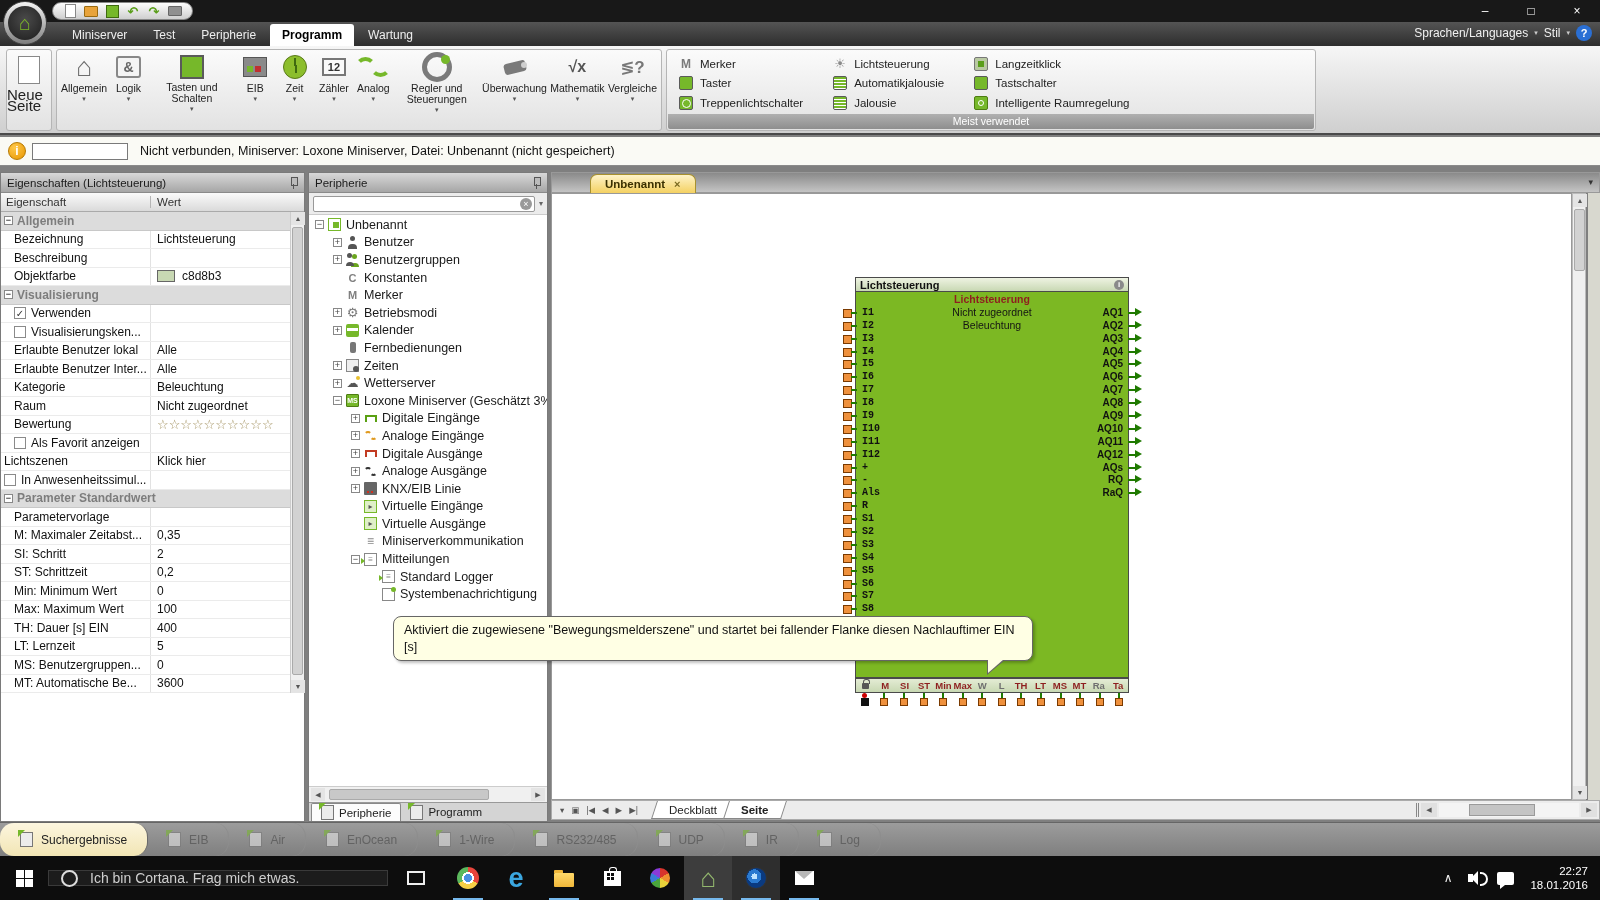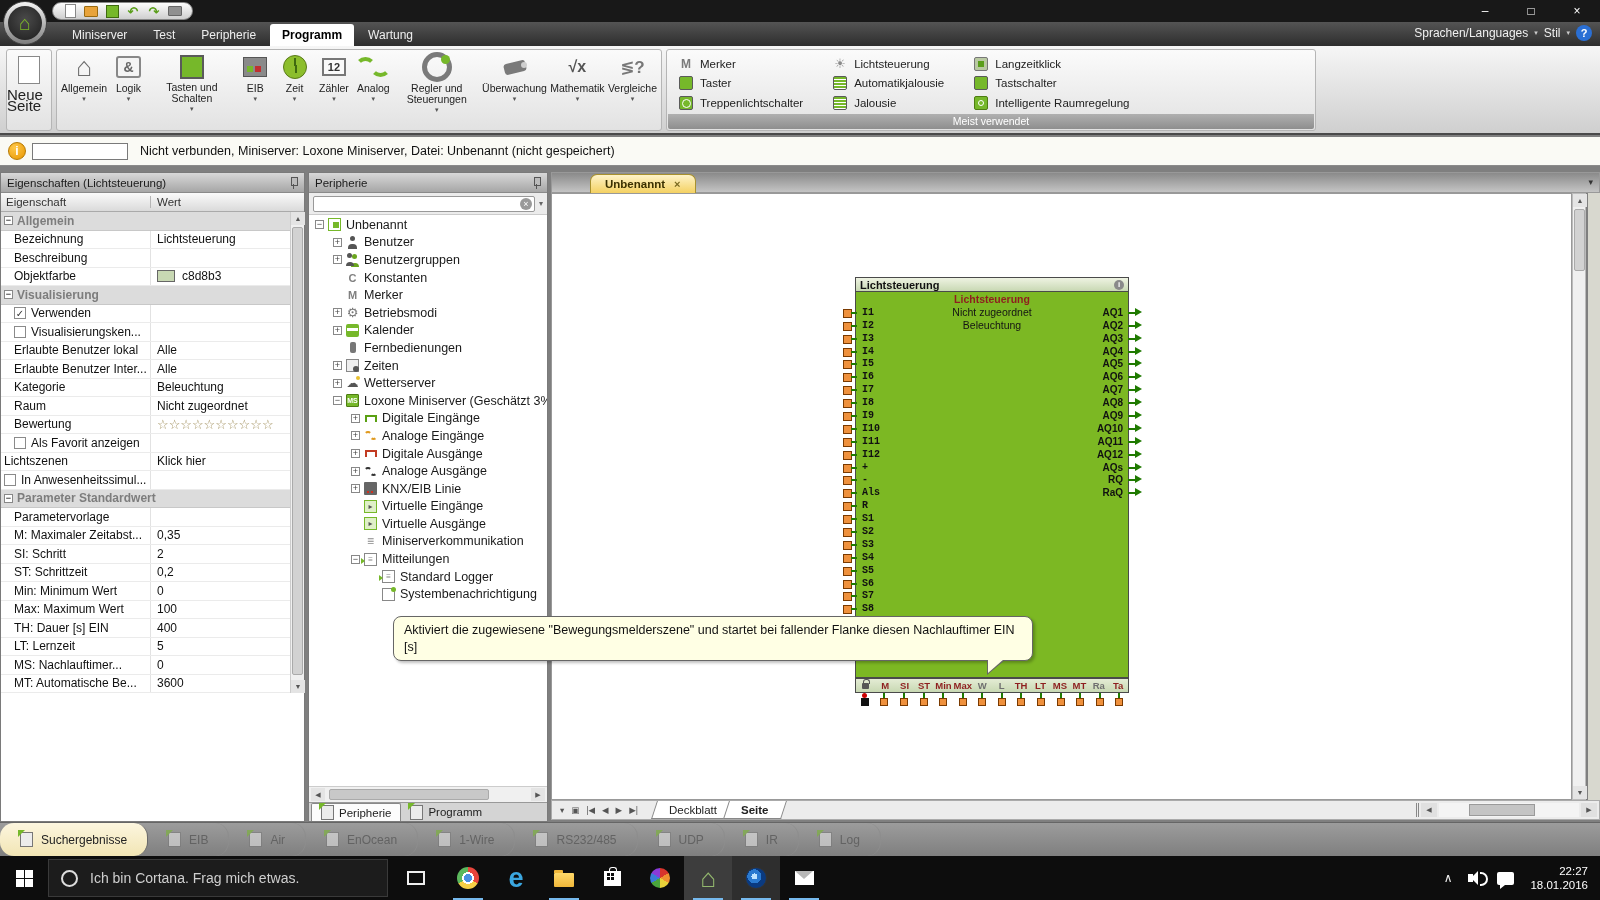--- a/index.html
+++ b/index.html
@@ -229,21 +229,21 @@
   #dock { position:absolute; left:0; top:822px; width:1600px; height:34px; background:linear-gradient(#9c9c9c,#7f7f7f); border-top:1px solid #666; display:flex; z-index:15; }
   .dtab { display:flex; align-items:center; gap:8px; padding:0 20px; font-size:12px; color:#636363; border-right:1px solid #8d8d8d;border-radius:14px; }
   .dtab.active { background:linear-gradient(#fcf6df,#f2e5b4); color:#222; border-right:1px solid #6a6a6a; }
   .dtab.dis .dicon { opacity:.55; }
 
   
   #taskbar { position:absolute; left:0; top:856px; width:1600px; height:44px; background:#0d0d0d; display:flex; align-items:center; z-index:50; }
   .tstart { width:48px; height:44px; display:flex; align-items:center; justify-content:center; }
   .winlogo { display:grid; grid-template-columns:8px 8px; grid-template-rows:8px 8px; gap:1px; }
   .winlogo span { background:#fff; }
-  .tsearch { width:340px; height:38px; background:#1c1c1c; border:1px solid #3a3a3a; display:flex; align-items:center; gap:12px; padding:0 12px; color:#cfcfcf; font-size:14px; }
+  .tsearch { width:340px; height:16px; background:#1c1c1c; border:1px solid #3a3a3a; display:flex; align-items:center; gap:12px; padding:0 12px; color:#cfcfcf; font-size:14px; }
   .tcircle { width:17px; height:17px; border:2px solid #ddd; border-radius:50%; flex:0 0 auto; }
   .ttaskview { width:48px; height:44px; display:flex; align-items:center; justify-content:center; margin-left:4px; }
   .tv { width:18px; height:14px; border:2px solid #eee; position:relative; }
   .ticons { display:flex; margin-left:4px; }
   .tslot { width:48px; height:44px; display:flex; align-items:center; justify-content:center; position:relative; }
   .tslot.open::after { content:""; position:absolute; bottom:0; left:9px; right:9px; height:2px; background:#76b9ed; }
   .tslot.hl { background:#3d3d3d; }
   .tslot.hl2 { background:#2e2e2e; }
   .ic-chrome { width:22px; height:22px; border-radius:50%; background:radial-gradient(circle,#4a90e2 0 4px,#fff 4px 6px,transparent 6px),conic-gradient(#e8453c 0 120deg,#f7d046 120deg 240deg,#5bb85d 240deg 360deg); }
   .ic-edge::before { content:"e"; color:#3ba7e0; font-size:27px; font-weight:bold; line-height:24px; }
@@ -678,21 +678,21 @@
           <span>LT: Lernzeit</span>
         </div>
         <div class="pval">
 
           <span>5</span>
         </div>
       </div>
       <div class="prow ind">
         <div class="plab">
 
-          <span>MS: Nachlauftimer...</span>
+          <span>MS: Benutzergruppen...</span>
         </div>
         <div class="pval">
 
           <span>0</span>
         </div>
       </div>
       <div class="prow ind">
         <div class="plab">
 
           <span>MT: Automatische Be...</span>

